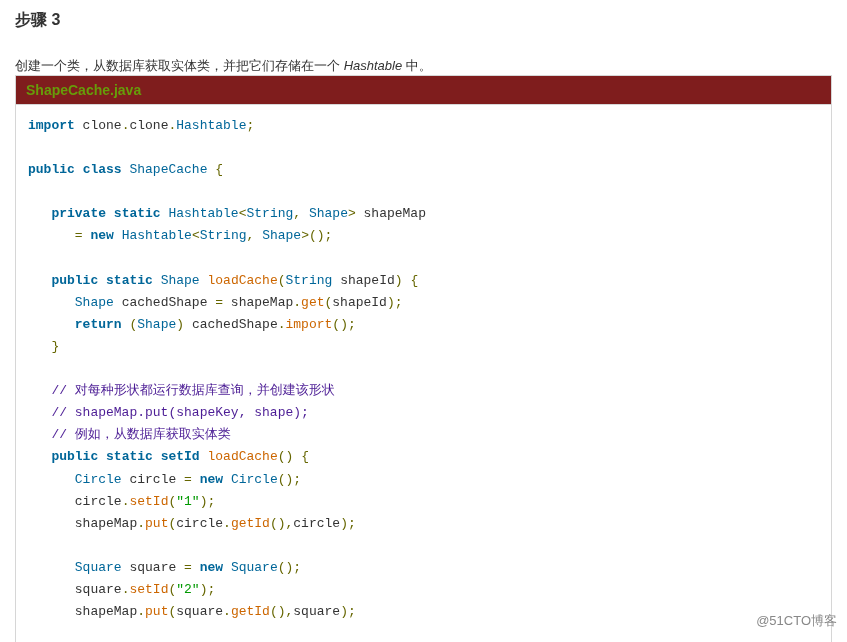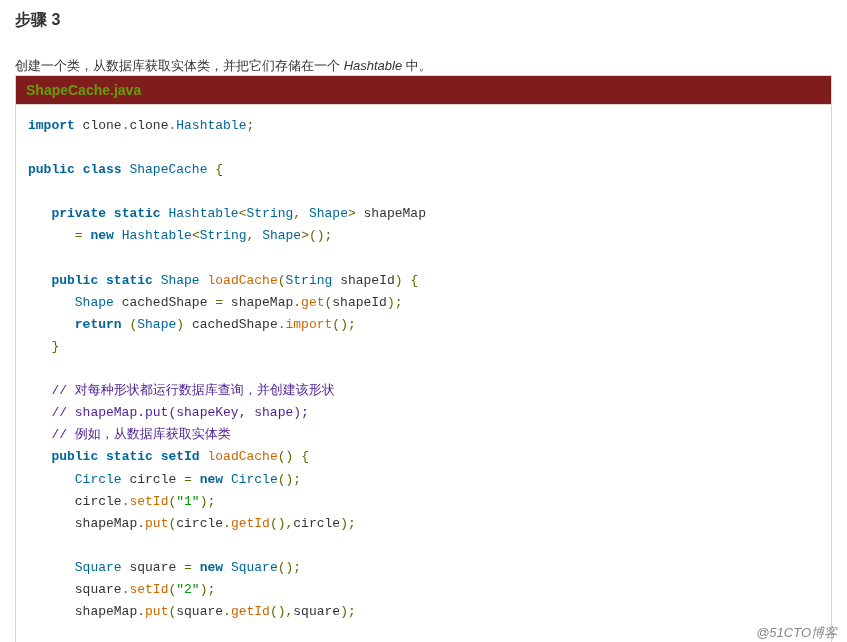--- a/index.html
+++ b/index.html
@@ -43,24 +43,23 @@
   .kw   { color: #006699; font-weight: bold; text-align: center; }   
   .typ  { color: #006699; }                       
   .mth  { color: #cc6600; }                       
   .str  { color: #009900; }                       
   .cmt  { color: #4c1d95; }                       
   .pun  { color: #666600; }                       
   .pln  { color: #333333; }
   .watermark {
     position: fixed;
     right: 10px;
-    bottom: 0;
+    bottom: 12px;
     font-size: 13px;
     color: #888;
-    font-style: italic;
   }
 </style>
 </head>
 <body>
 
 <div class="step-heading">步骤 3</div>
 <div class="step-desc">
   <span>创建一个类，从数据库获取实体类，并把它们存储在一个 </span><em>Hashtable</em><span> 中。</span>
 </div>
 

